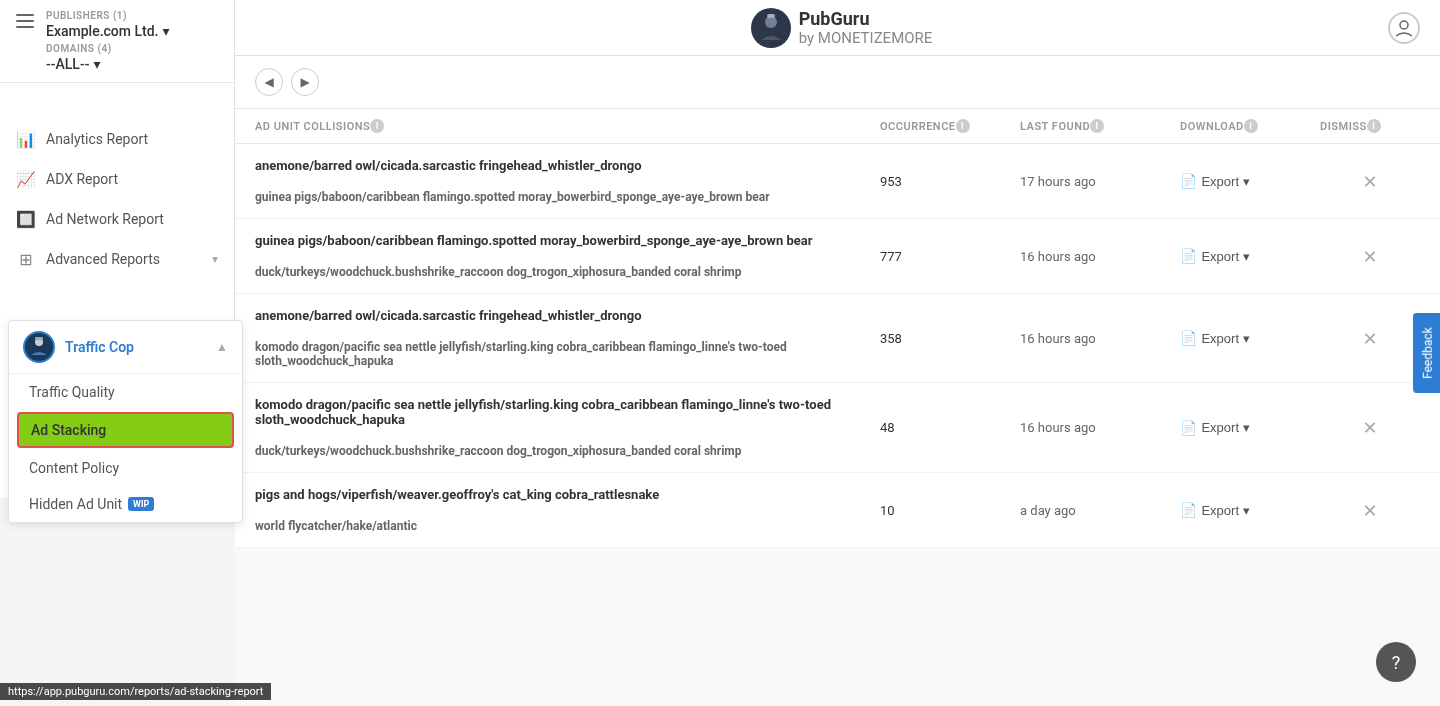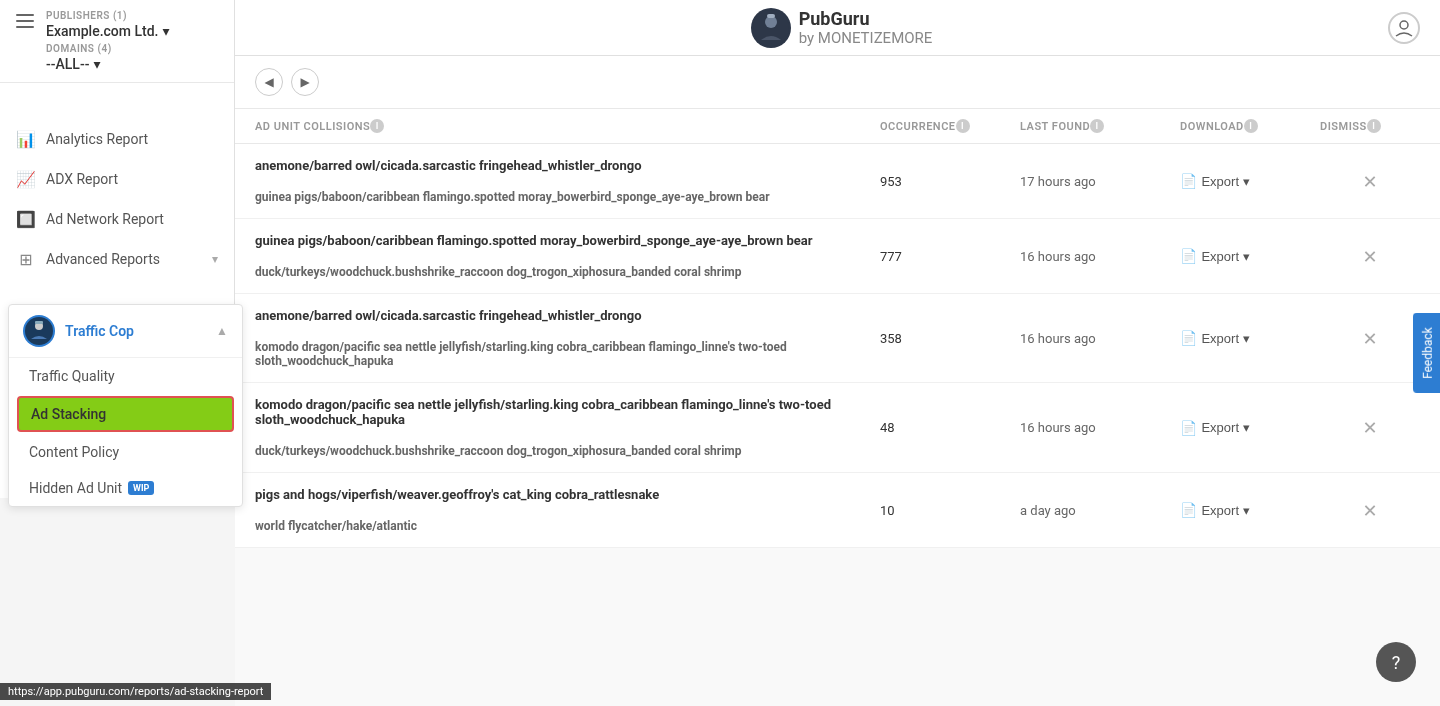--- a/index.html
+++ b/index.html
@@ -95,21 +95,21 @@
     }
 
     
     .traffic-cop-section {
       background: #fff;
       border: 1px solid #e0e0e0;
       border-radius: 4px;
       margin: 4px 8px;
       box-shadow: 0 2px 8px rgba(0,0,0,0.1);
       position: absolute;
-      top: 300px;
+      top: 316px;
       left: 0;
       width: 235px;
       z-index: 20;
     }
 
     .traffic-cop-header {
       display: flex;
       align-items: center;
       padding: 10px 14px;
       gap: 10px;

